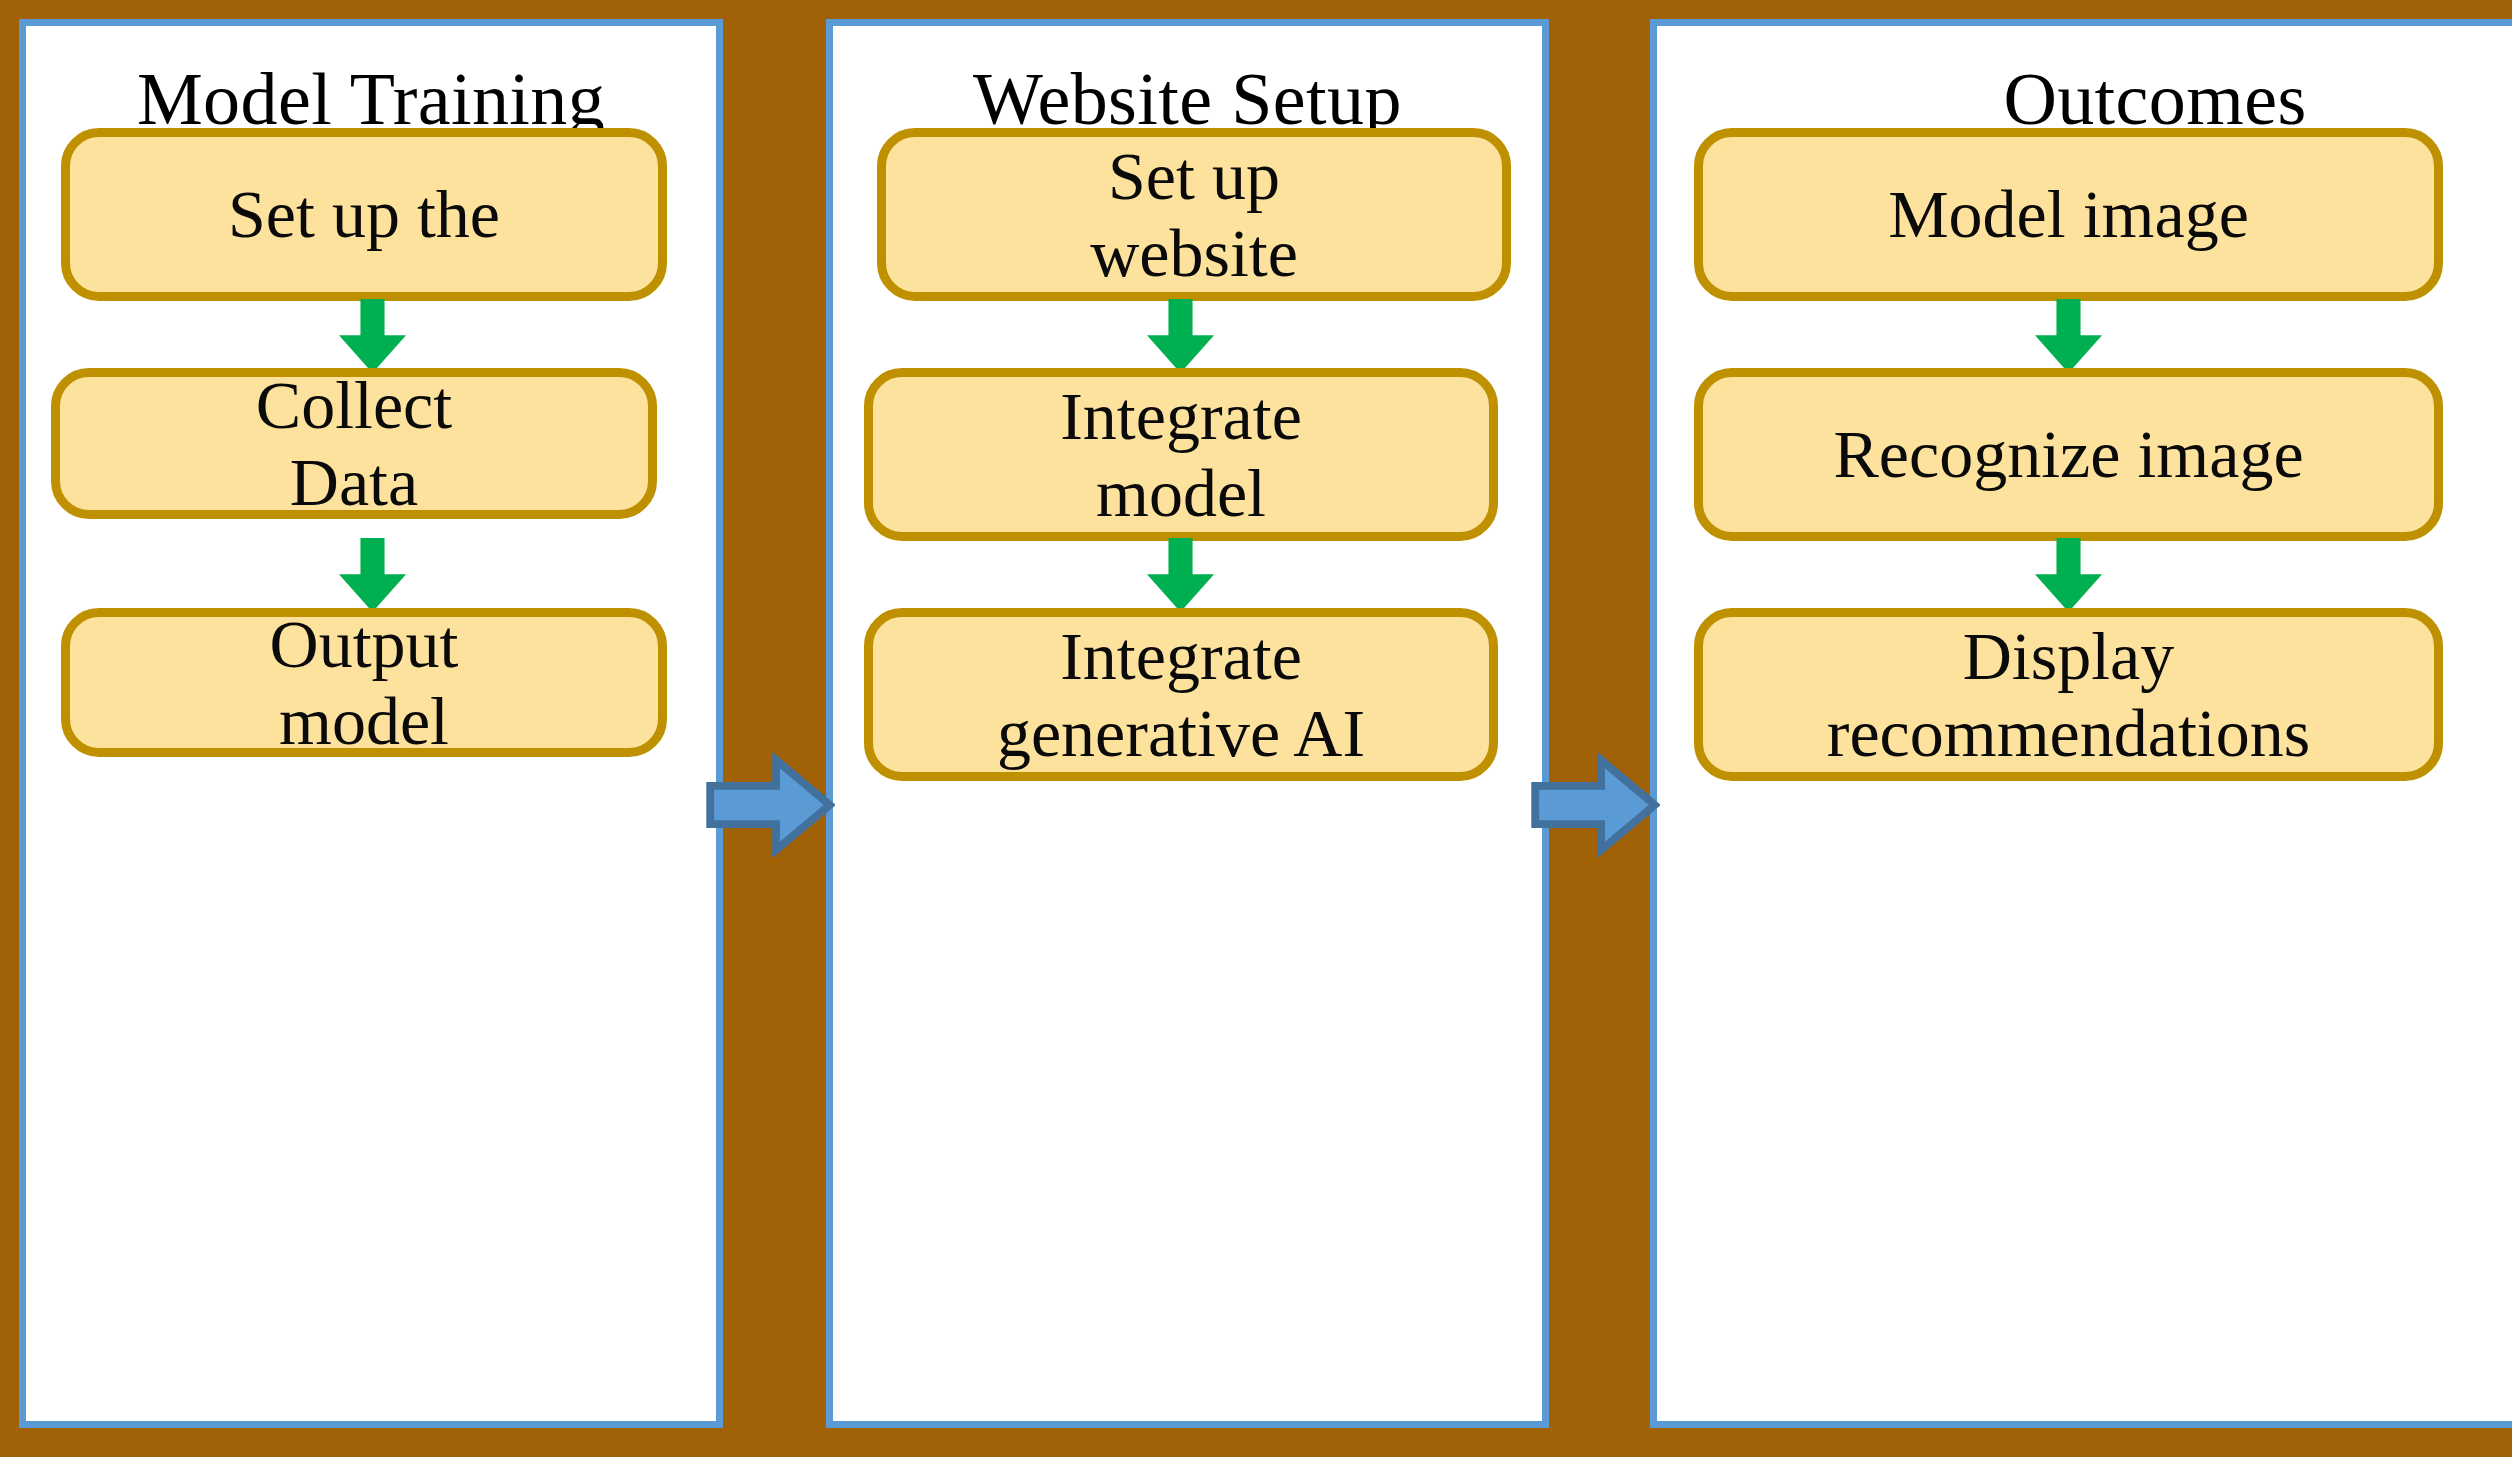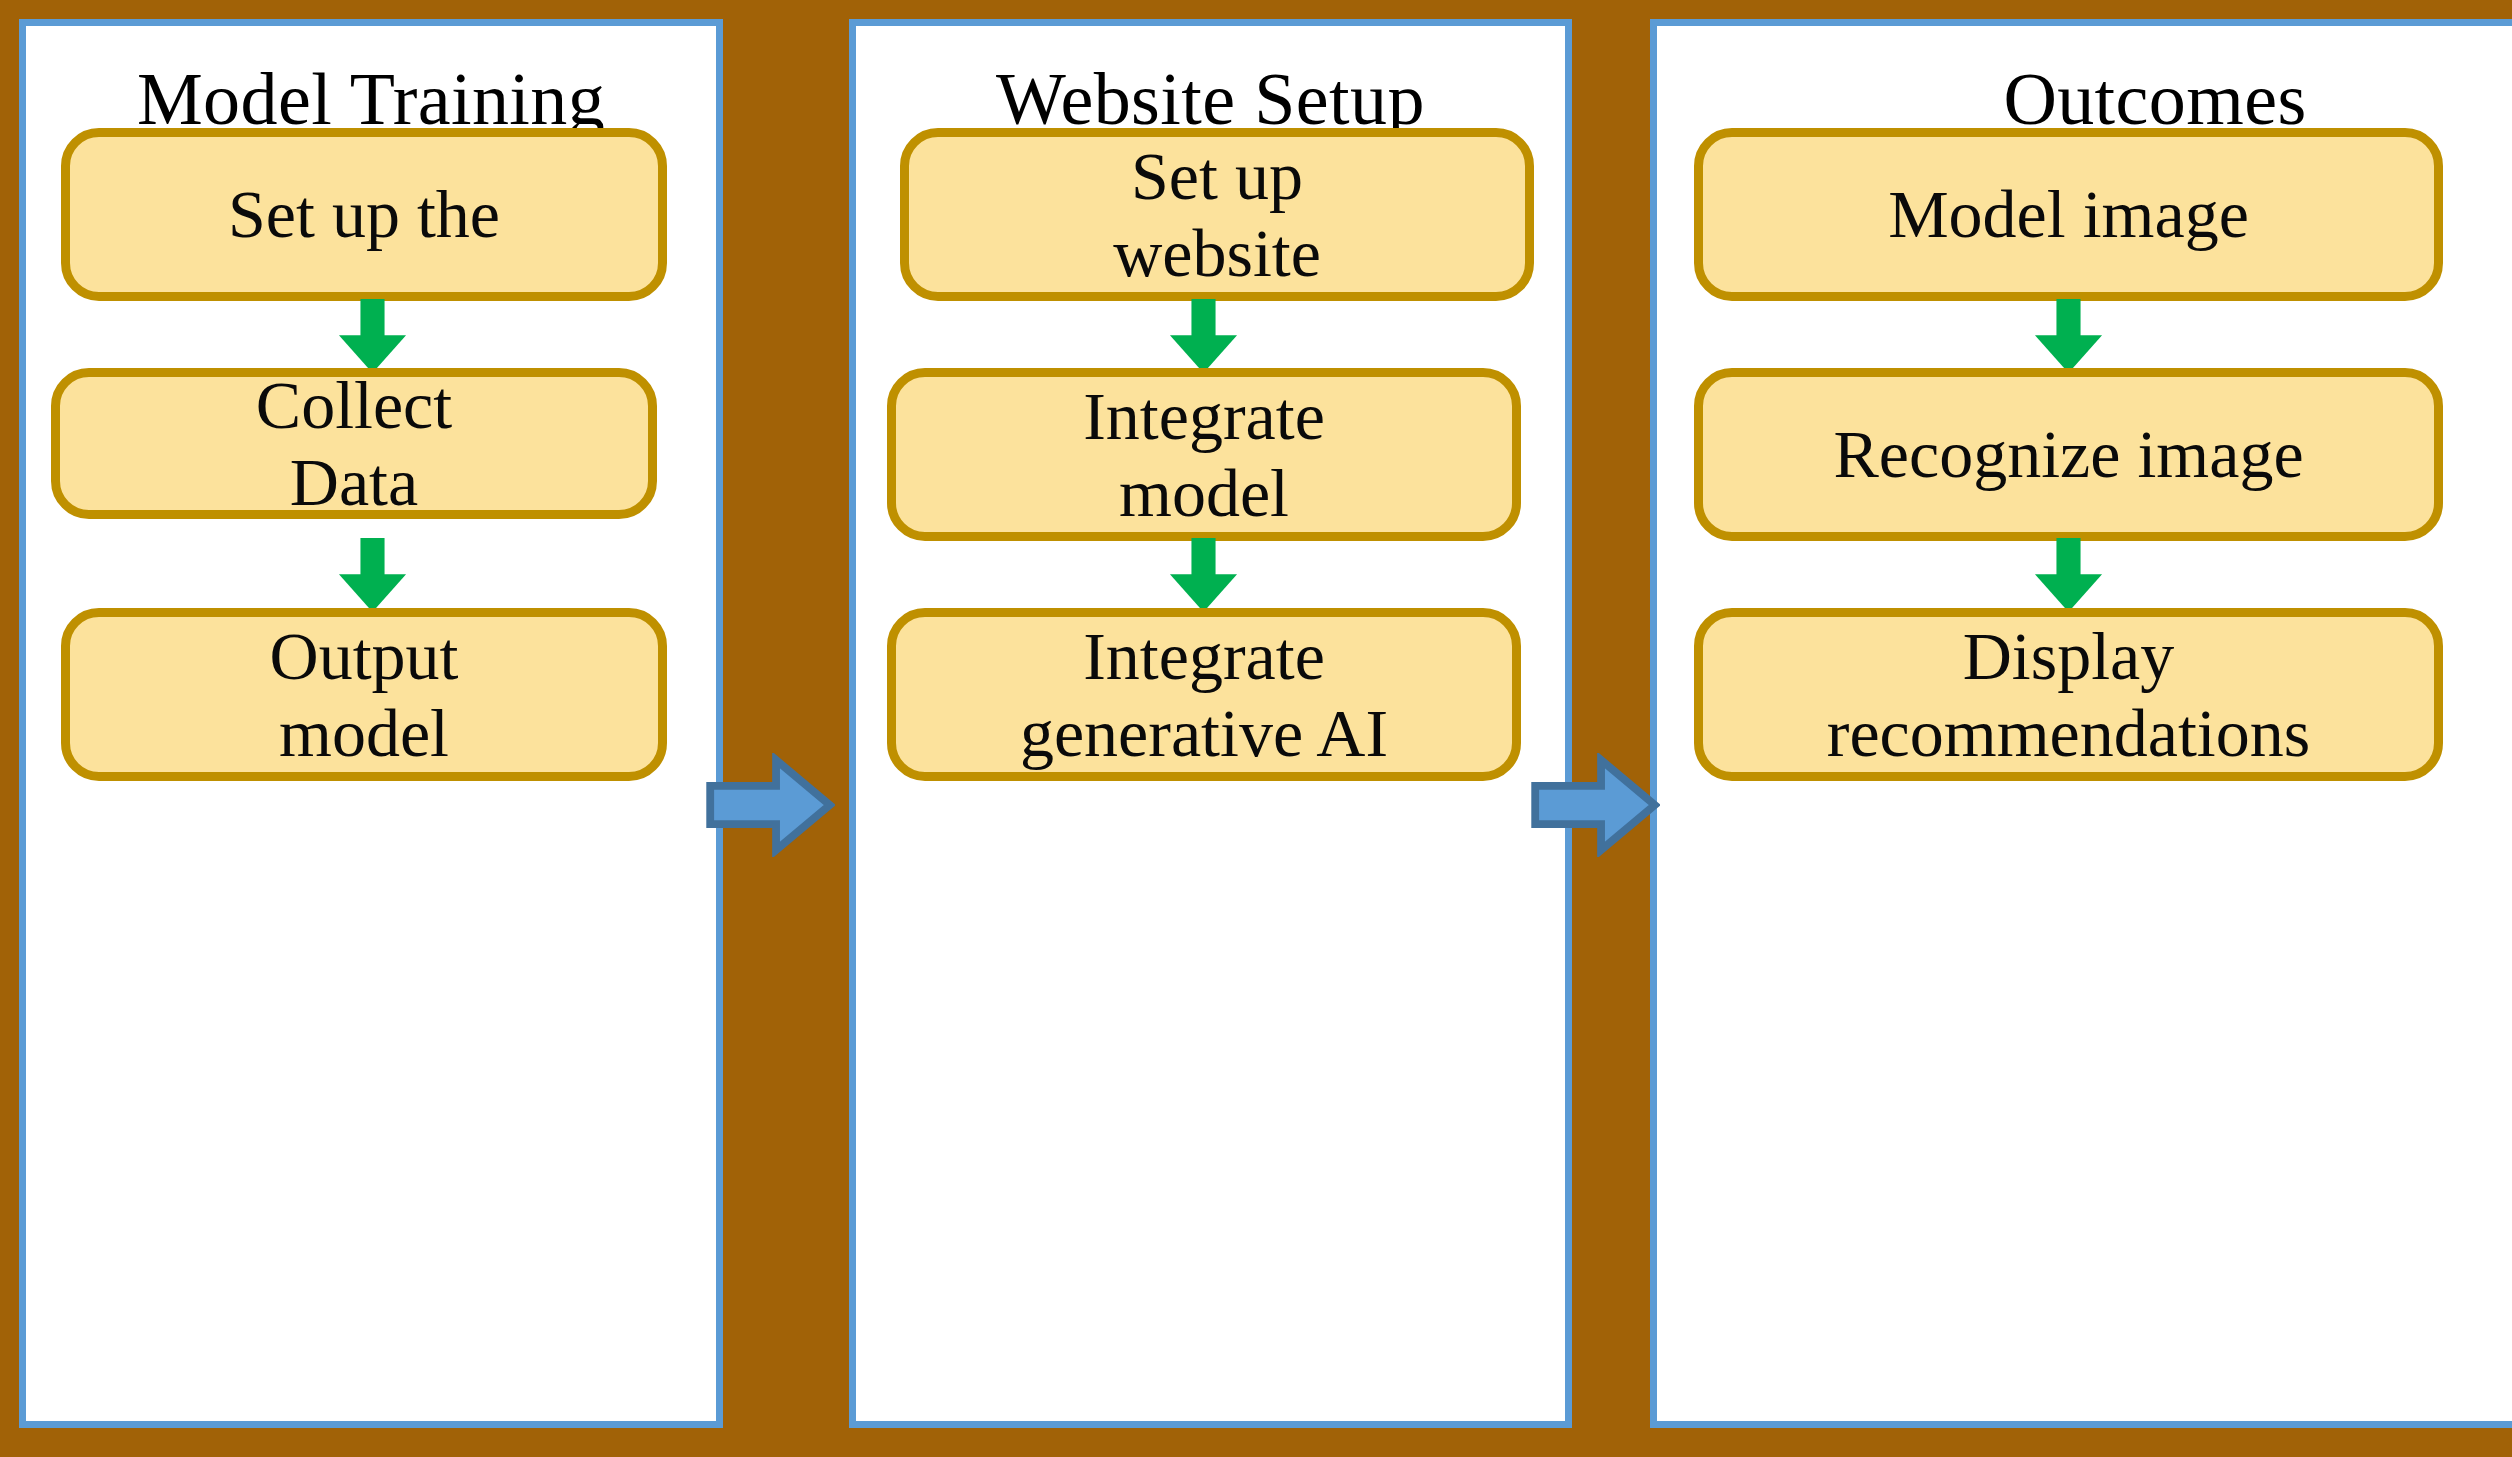--- a/index.html
+++ b/index.html
@@ -14,21 +14,21 @@
   #stage{position:absolute;left:0;top:0;width:2512px;height:1457px;background:#a16207;}
 
   
   .panel{
     position:absolute;
     box-sizing:border-box;
     border:7.8px solid var(--panel-border,#5B9BD5);
     background:#ffffff;
   }
   #panel-0{left:19px;  top:19px; width:704px; height:1409px;}
-  #panel-1{left:826px; top:19px; width:723px; height:1409px;margin-left:23px;}
+  #panel-1{left:826px; top:19px; width:723px; height:1409px;}
   #panel-2{left:1650px;top:19px; width:1010px; height:1409px;}
 
   .panel-title{
     position:absolute;
     left:0;right:0;
     text-align:center;
     font-size:74px;
     line-height:1.0;
     letter-spacing:0.4px;
     white-space:nowrap;
@@ -52,21 +52,21 @@
     font-size:68px;
     line-height:1.12;
     color:#0a0a0a;
     padding:5.2px 12px;
   }
   .pbox .ptext{display:block;width:100%;}
 
   
   #panel-0 .box-0{left:35px;  top:102px; width:606px; height:173px;}
   #panel-0 .box-1{left:25px;  top:342px; width:606px; height:151px;font-family:Liberation Serif, serif;}
-  #panel-0 .box-2{left:35px;  top:582px; width:606px; height:173px;}
+  #panel-0 .box-2{left:35px;  top:582px; width:606px; height:149px;}
   
   #panel-1 .box-0{left:44px;  top:102px; width:634px; height:173px;}
   #panel-1 .box-1{left:31px;  top:342px; width:634px; height:173px;}
   #panel-1 .box-2{left:31px;  top:582px; width:634px; height:173px;}
   
   #panel-2 .box-0{left:37px;  top:102px; width:749px; height:173px;}
   #panel-2 .box-1{left:37px;  top:342px; width:749px; height:173px;font-family:Liberation Serif, serif;}
   #panel-2 .box-2{left:37px;  top:582px; width:749px; height:173px;}
 
   

